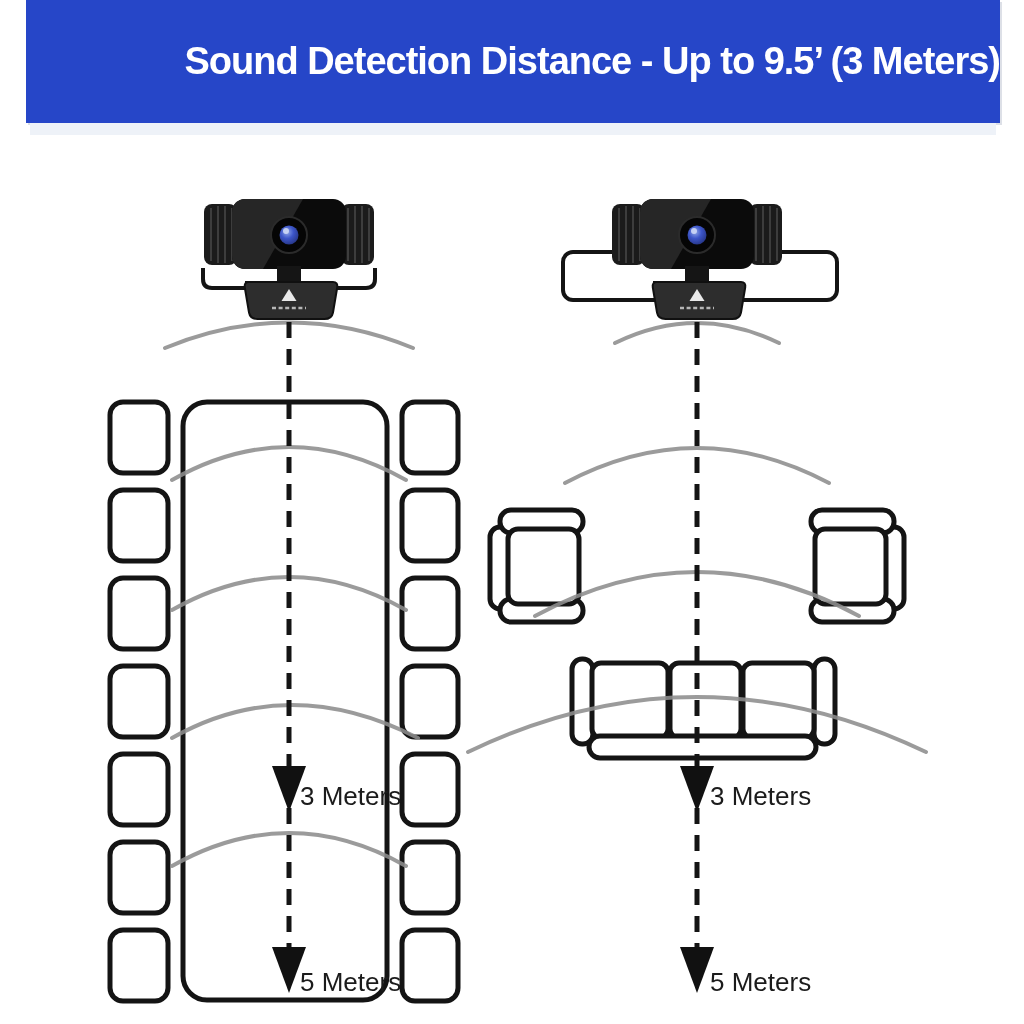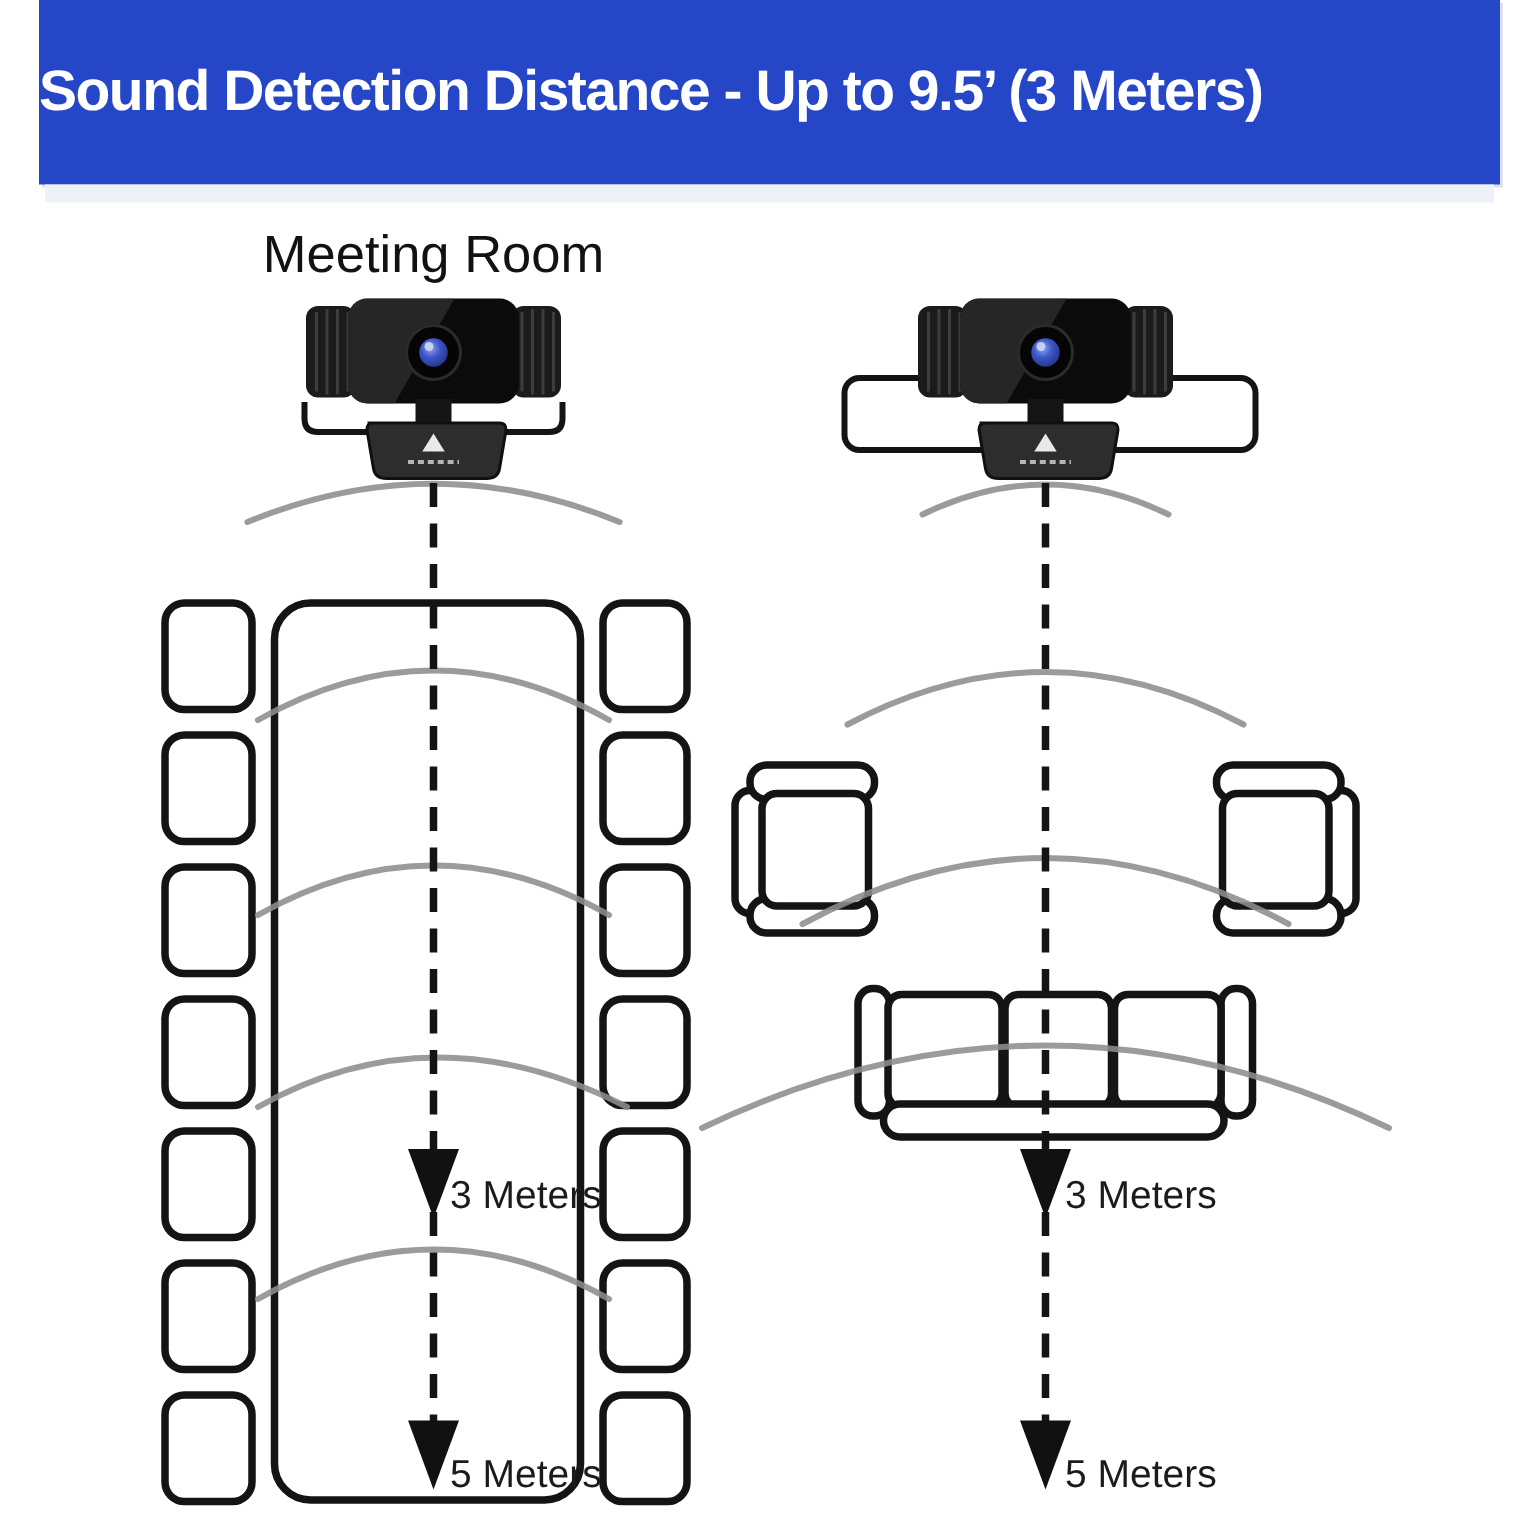--- a/index.html
+++ b/index.html
@@ -2,21 +2,21 @@
 <html><head>
 <meta charset="utf-8">
 <style>
   html,body{margin:0;padding:0;background:#ffffff;}
   .canvas{
     position:relative;width:1024px;height:1024px;overflow:hidden;
     background:#ffffff;font-family:"Liberation Sans",sans-serif;
   }
   .banner{
     position:absolute;left:26px;top:0;width:974px;height:123px;
-    background:#2646c8;color:#ffffff;display:flex;align-items:center;justify-content:flex-start;
+    background:#2646c8;color:#ffffff;display:flex;align-items:center;justify-content:flex-end;
     box-shadow:2px 2px 0 rgba(120,130,160,.25);
   }
   .banner span{
     font-size:38px;font-weight:bold;letter-spacing:-1px;white-space:nowrap;
   }
   .banner-underlay{
     position:absolute;left:30px;top:123px;width:966px;height:12px;background:#eef2f8;
   }
   .room-title{
     position:absolute;top:150px;width:320px;text-align:center;
@@ -34,21 +34,20 @@
 </head>
 <body>
 
 <div class="canvas">
 
   <div class="banner">
     <span>Sound Detection Distance - Up to 9.5’ (3 Meters)</span>
   </div>
   <div class="banner-underlay"></div>
 
-  <div class="room-title meeting">Meeting Room</div>
 
   <svg class="scene" width="1024" height="1024" viewBox="0 0 1024 1024">
 
     <defs>
       <clipPath id="camBodyClip">
           <rect x="-57" y="199" width="114" height="70" rx="13"></rect>
         </clipPath>
       <radialGradient id="lensBlue" cx="40%" cy="35%" r="75%">
         <stop offset="0%" stop-color="#8fa6e8"></stop>
         <stop offset="45%" stop-color="#3c55c8"></stop>

